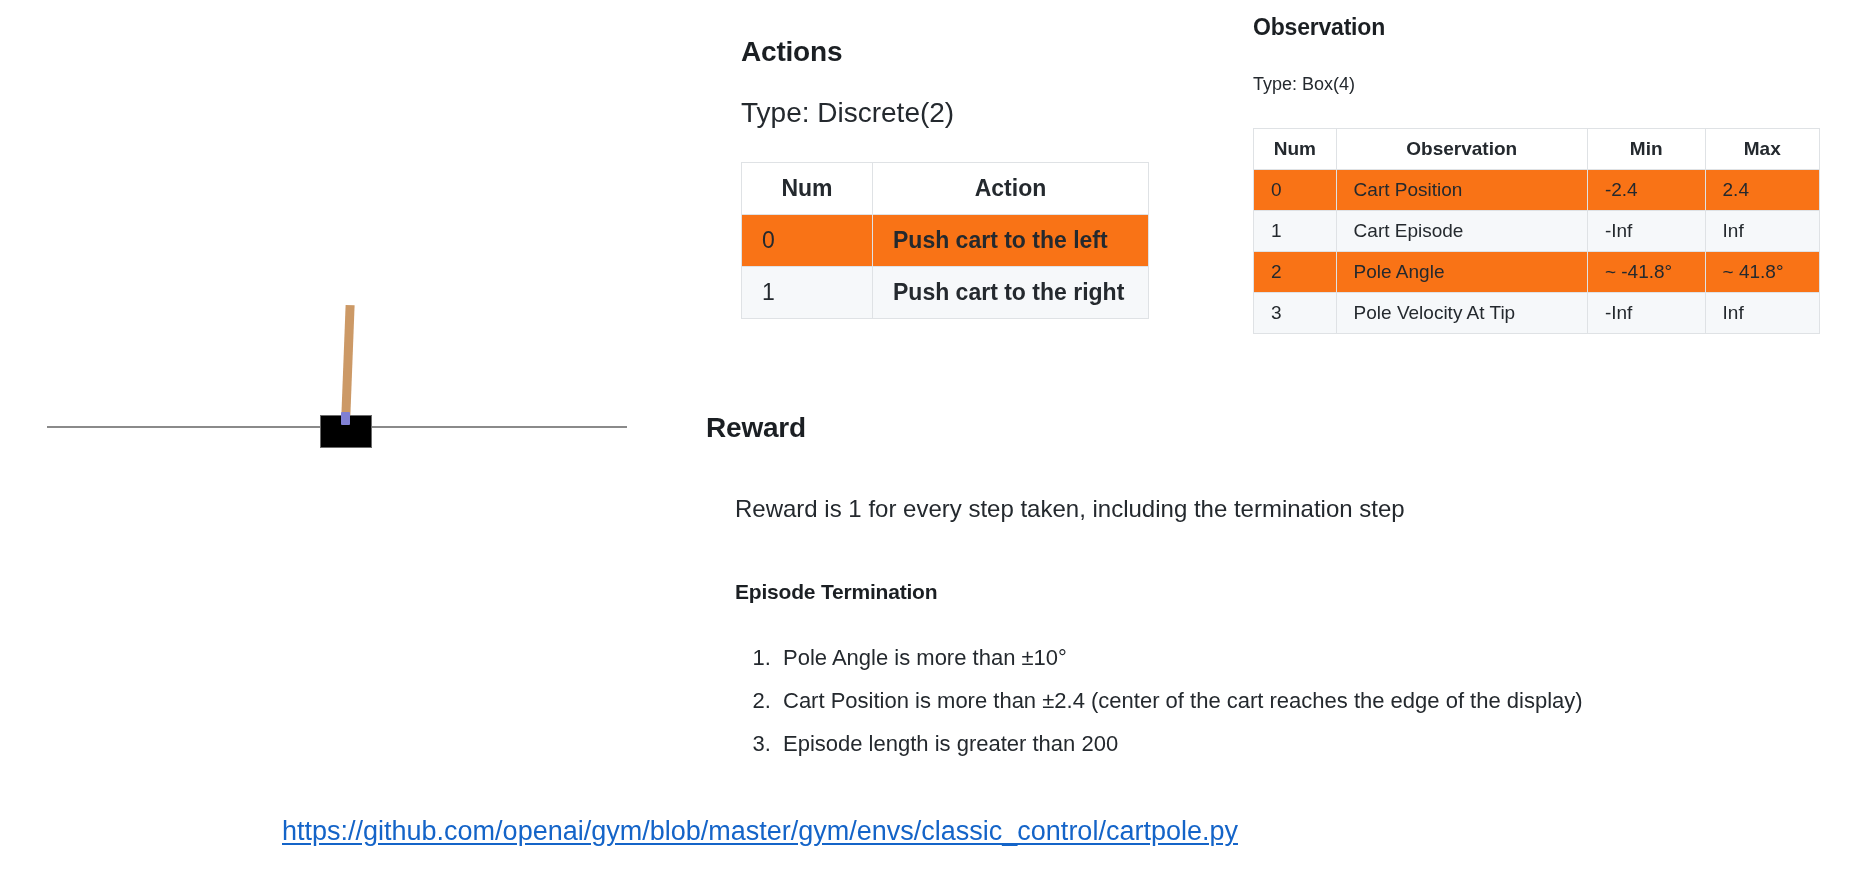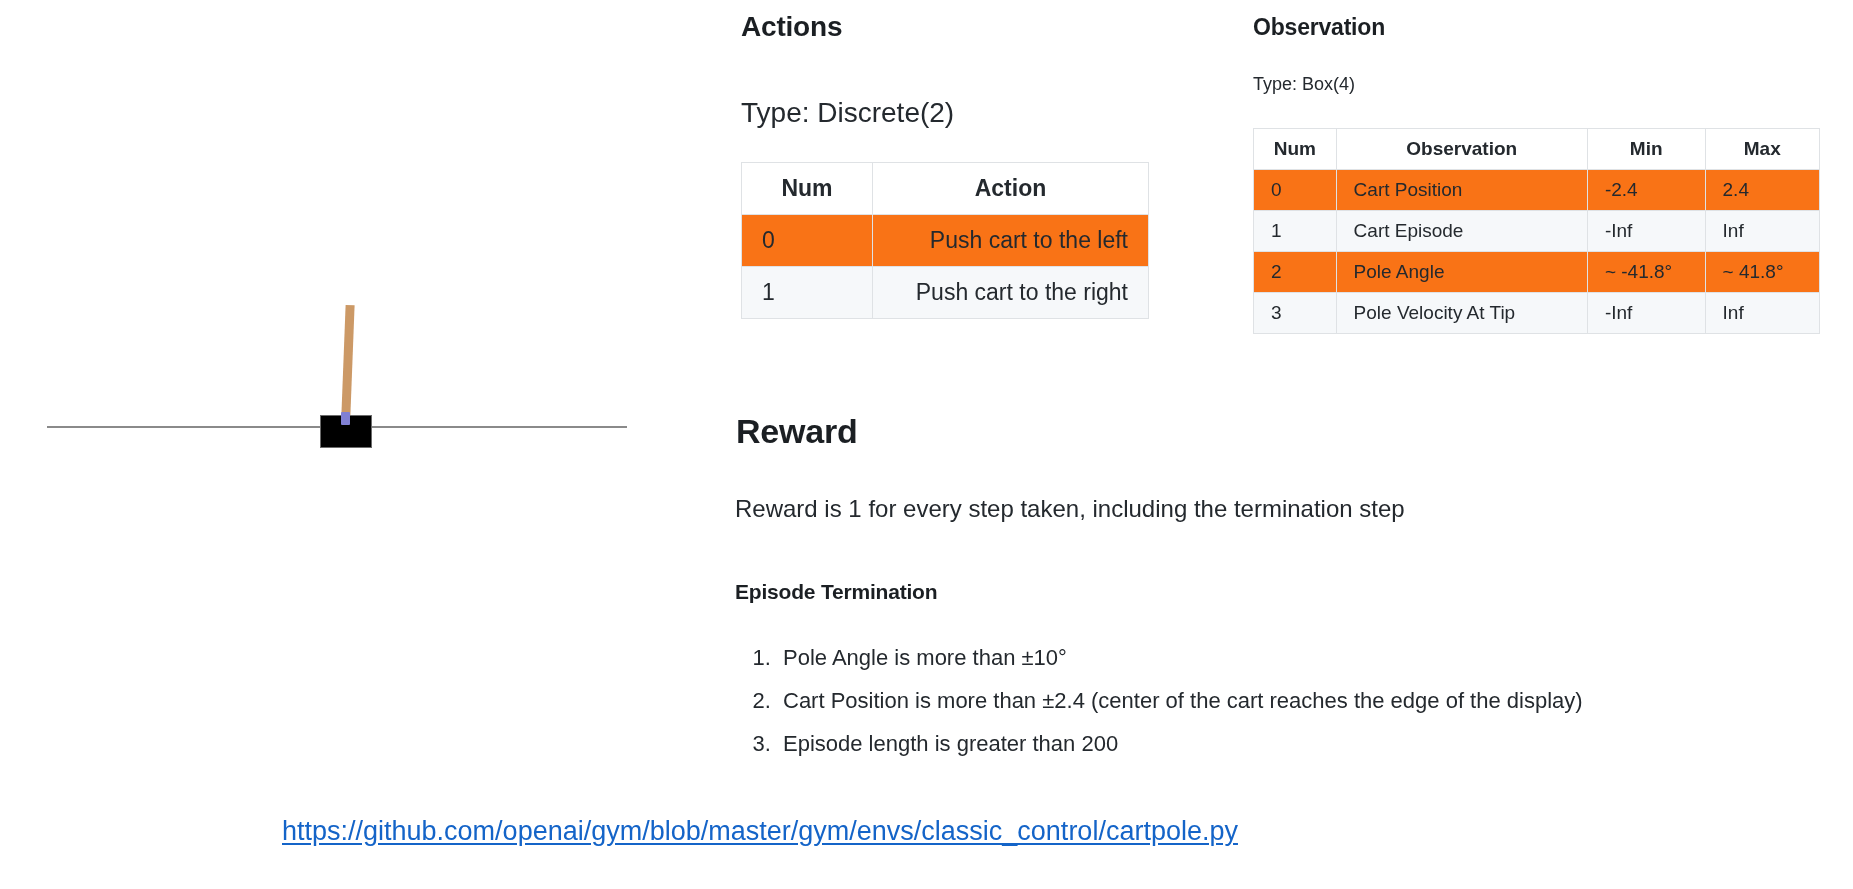--- a/index.html
+++ b/index.html
@@ -70,21 +70,21 @@
     letter-spacing: -0.2px;
   }
   .body-text {
     color: #24292e;
   }
 
   
   #actions-heading {
     position: absolute;
     left: 741px;
-    top: 11px;
+    top: 36px;
     font-size: 28px;
   }
   #actions-type {
     position: absolute;
     left: 741px;
     top: 97px;
     font-size: 28px;
   }
   #actions-table {
     position: absolute;
@@ -109,23 +109,23 @@
   #observation-table {
     position: absolute;
     left: 1253px;
     top: 128px;
     width: 567px;
   }
 
   
   #reward-heading {
     position: absolute;
-    left: 736px;
+    left: 706px;
     top: 412px;
-    font-size: 34px;
+    font-size: 28px;
   }
   #reward-text {
     position: absolute;
     left: 735px;
     top: 495px;
     font-size: 24px;
   }
 
   
   #termination-heading {
@@ -187,21 +187,22 @@
   #actions-table table.gfm th,
   #actions-table table.gfm td {
     font-size: 23px;
     padding: 12px 20px;
   }
   #actions-table table.gfm td.col-num,
   #actions-table table.gfm th.col-num {
     width: 90px;
   }
   #actions-table table.gfm td.col-action {
-    text-align: right;
+    text-align: left;
+    font-weight: bold;
   }
 
   
   #observation-table table.gfm th,
   #observation-table table.gfm td {
     font-size: 19px;
     padding: 9px 17px;
   }
   #observation-table table.gfm .col-num { width: 42px; }
   #observation-table table.gfm .col-obs { width: 200px; }

